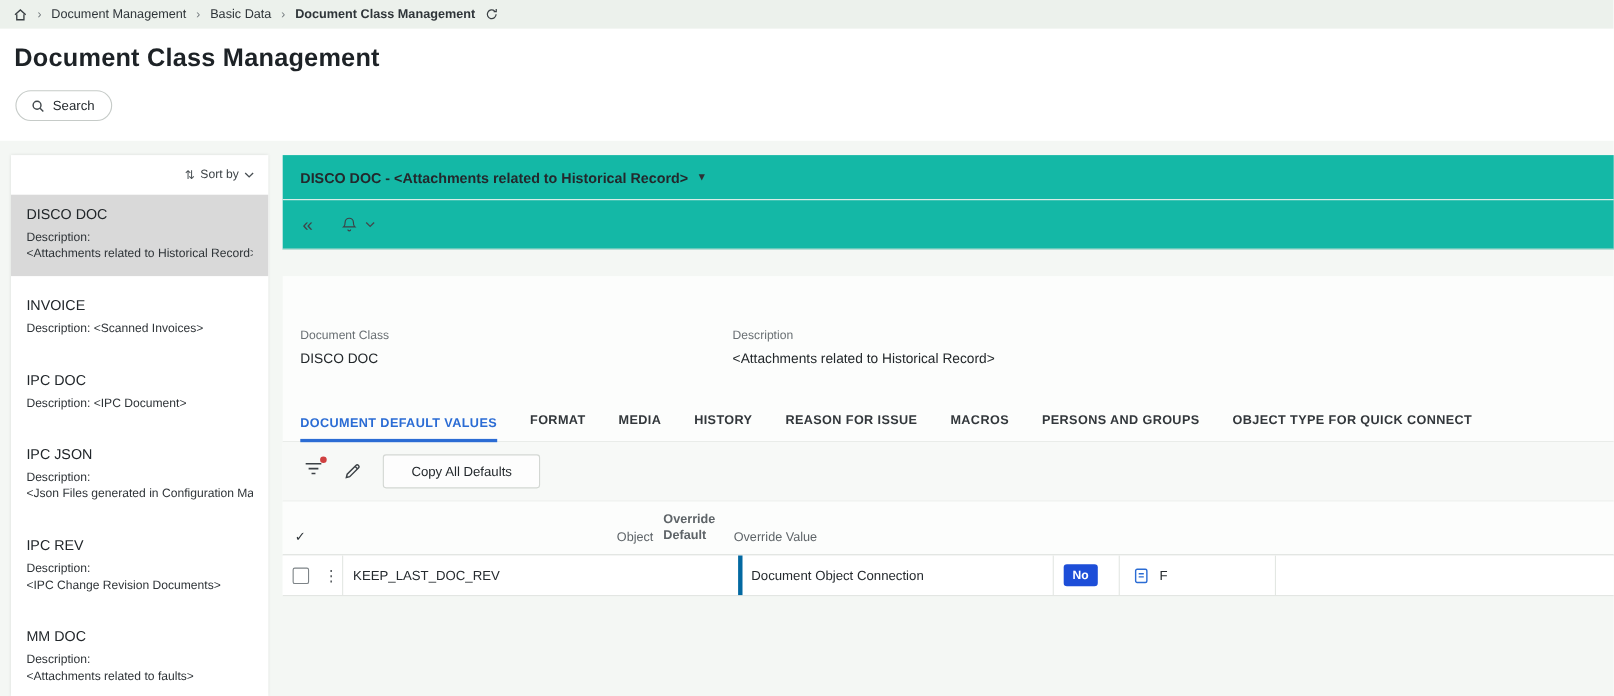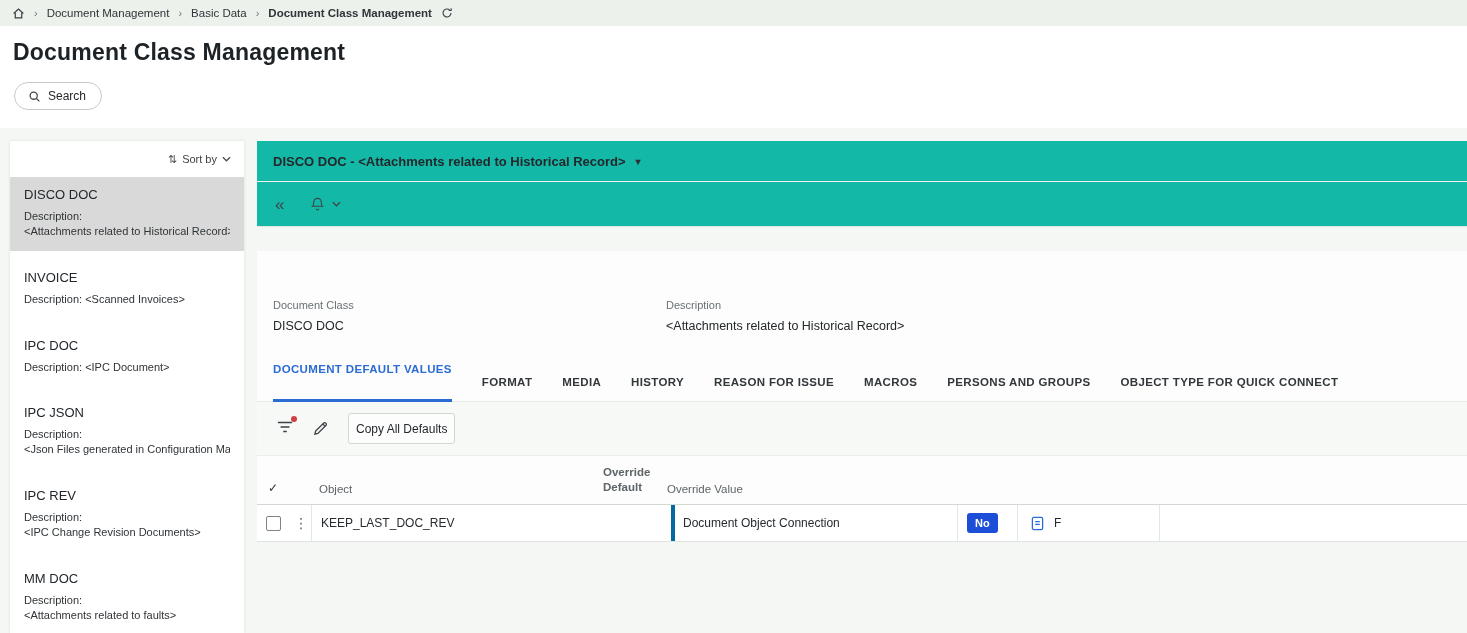--- a/index.html
+++ b/index.html
@@ -49,37 +49,37 @@
   .detail-card { background:#fcfdfc; margin-top:24px; }
   .fields { display:flex; padding:35px 16px 25px; }
   .field { width:393px;margin-top:13px; }
   .field-label { font-size:11px; color:#6a7074; margin-bottom:8px; }
   .field-value { font-size:12.5px; color:#23282b; }
 
   .tabs { display:flex; gap:30px; padding:0 16px; height:44px; align-items:flex-end;
     border-bottom:1px solid #e7eae7; }
   .tab { font-size:11.5px; font-weight:700; letter-spacing:.35px; color:#32373b;
     padding-bottom:13px; cursor:pointer; white-space:nowrap; }
-  .tab.active { color:#2b6cd4; border-bottom:3px solid #2b6cd4; padding-bottom:24px; margin-bottom:-1px; }
+  .tab.active { color:#2b6cd4; border-bottom:3px solid #2b6cd4; padding-bottom:8px; margin-bottom:-1px; }
 
   .table-toolbar { height:54px; background:#f7f9f7; display:flex; align-items:center;
     gap:20px; padding:0 20px; border-bottom:1px solid #eceeec; }
   .filter-wrap { position:relative; cursor:pointer; }
   .red-dot { position:absolute; top:-4px; right:-4px; width:6px; height:6px; border-radius:50%; background:#cf4040; }
   .copy-btn { height:31px; border:1px solid #d3d7d3; background:#fdfdfd; border-radius:3px;
-    padding:0 7px; font-size:12px; color:#24292d; cursor:pointer; }
+    padding:0 25px; font-size:12px; color:#24292d; cursor:pointer; }
 
   
   .tbl-header { display:flex; align-items:flex-end; height:49px; padding-bottom:9px;
     border-bottom:1px solid #d3d8d3; font-size:11.5px; color:#5e6468; background:#fcfdfc; }
   .tbl-row { display:flex; align-items:stretch; height:37px; background:#fff;
     border-bottom:1px solid #e0e4e0; font-size:12px; color:#262b2f; }
   .c-sel { width:54px; display:flex; align-items:center; }
   .c-db  { width:364px; padding-left:9px; position:relative; }
-  .c-obj { width:283px; padding-left:8px; }
+  .c-obj { width:283px; padding-left:8px;text-align:right; }
   .c-ovd { width:60px; padding-left:9px; line-height:1.3;font-weight:bold; }
   .c-ovv { width:142px; padding-left:13px; }
   .c-rest { flex:1; }
   .tbl-row .c-db  { border-left:1px solid #e3e7e3; border-right:4px solid #0369a1; display:flex; align-items:center; }
   .tbl-row .c-obj { border-right:1px solid #e3e7e3; display:flex; align-items:center; }
   .tbl-row .c-ovd { border-right:1px solid #e3e7e3; display:flex; align-items:center; }
   .tbl-row .c-ovv { border-right:1px solid #e3e7e3; display:flex; align-items:center; gap:10px; }
   .hdr-check { padding-left:11px; font-size:12px; color:#30363a; }
   .sort-asc { position:absolute; left:50%; bottom:-3px; }
   .checkbox { width:15px; height:15px; border:1.5px solid #7d8387; border-radius:2px;

